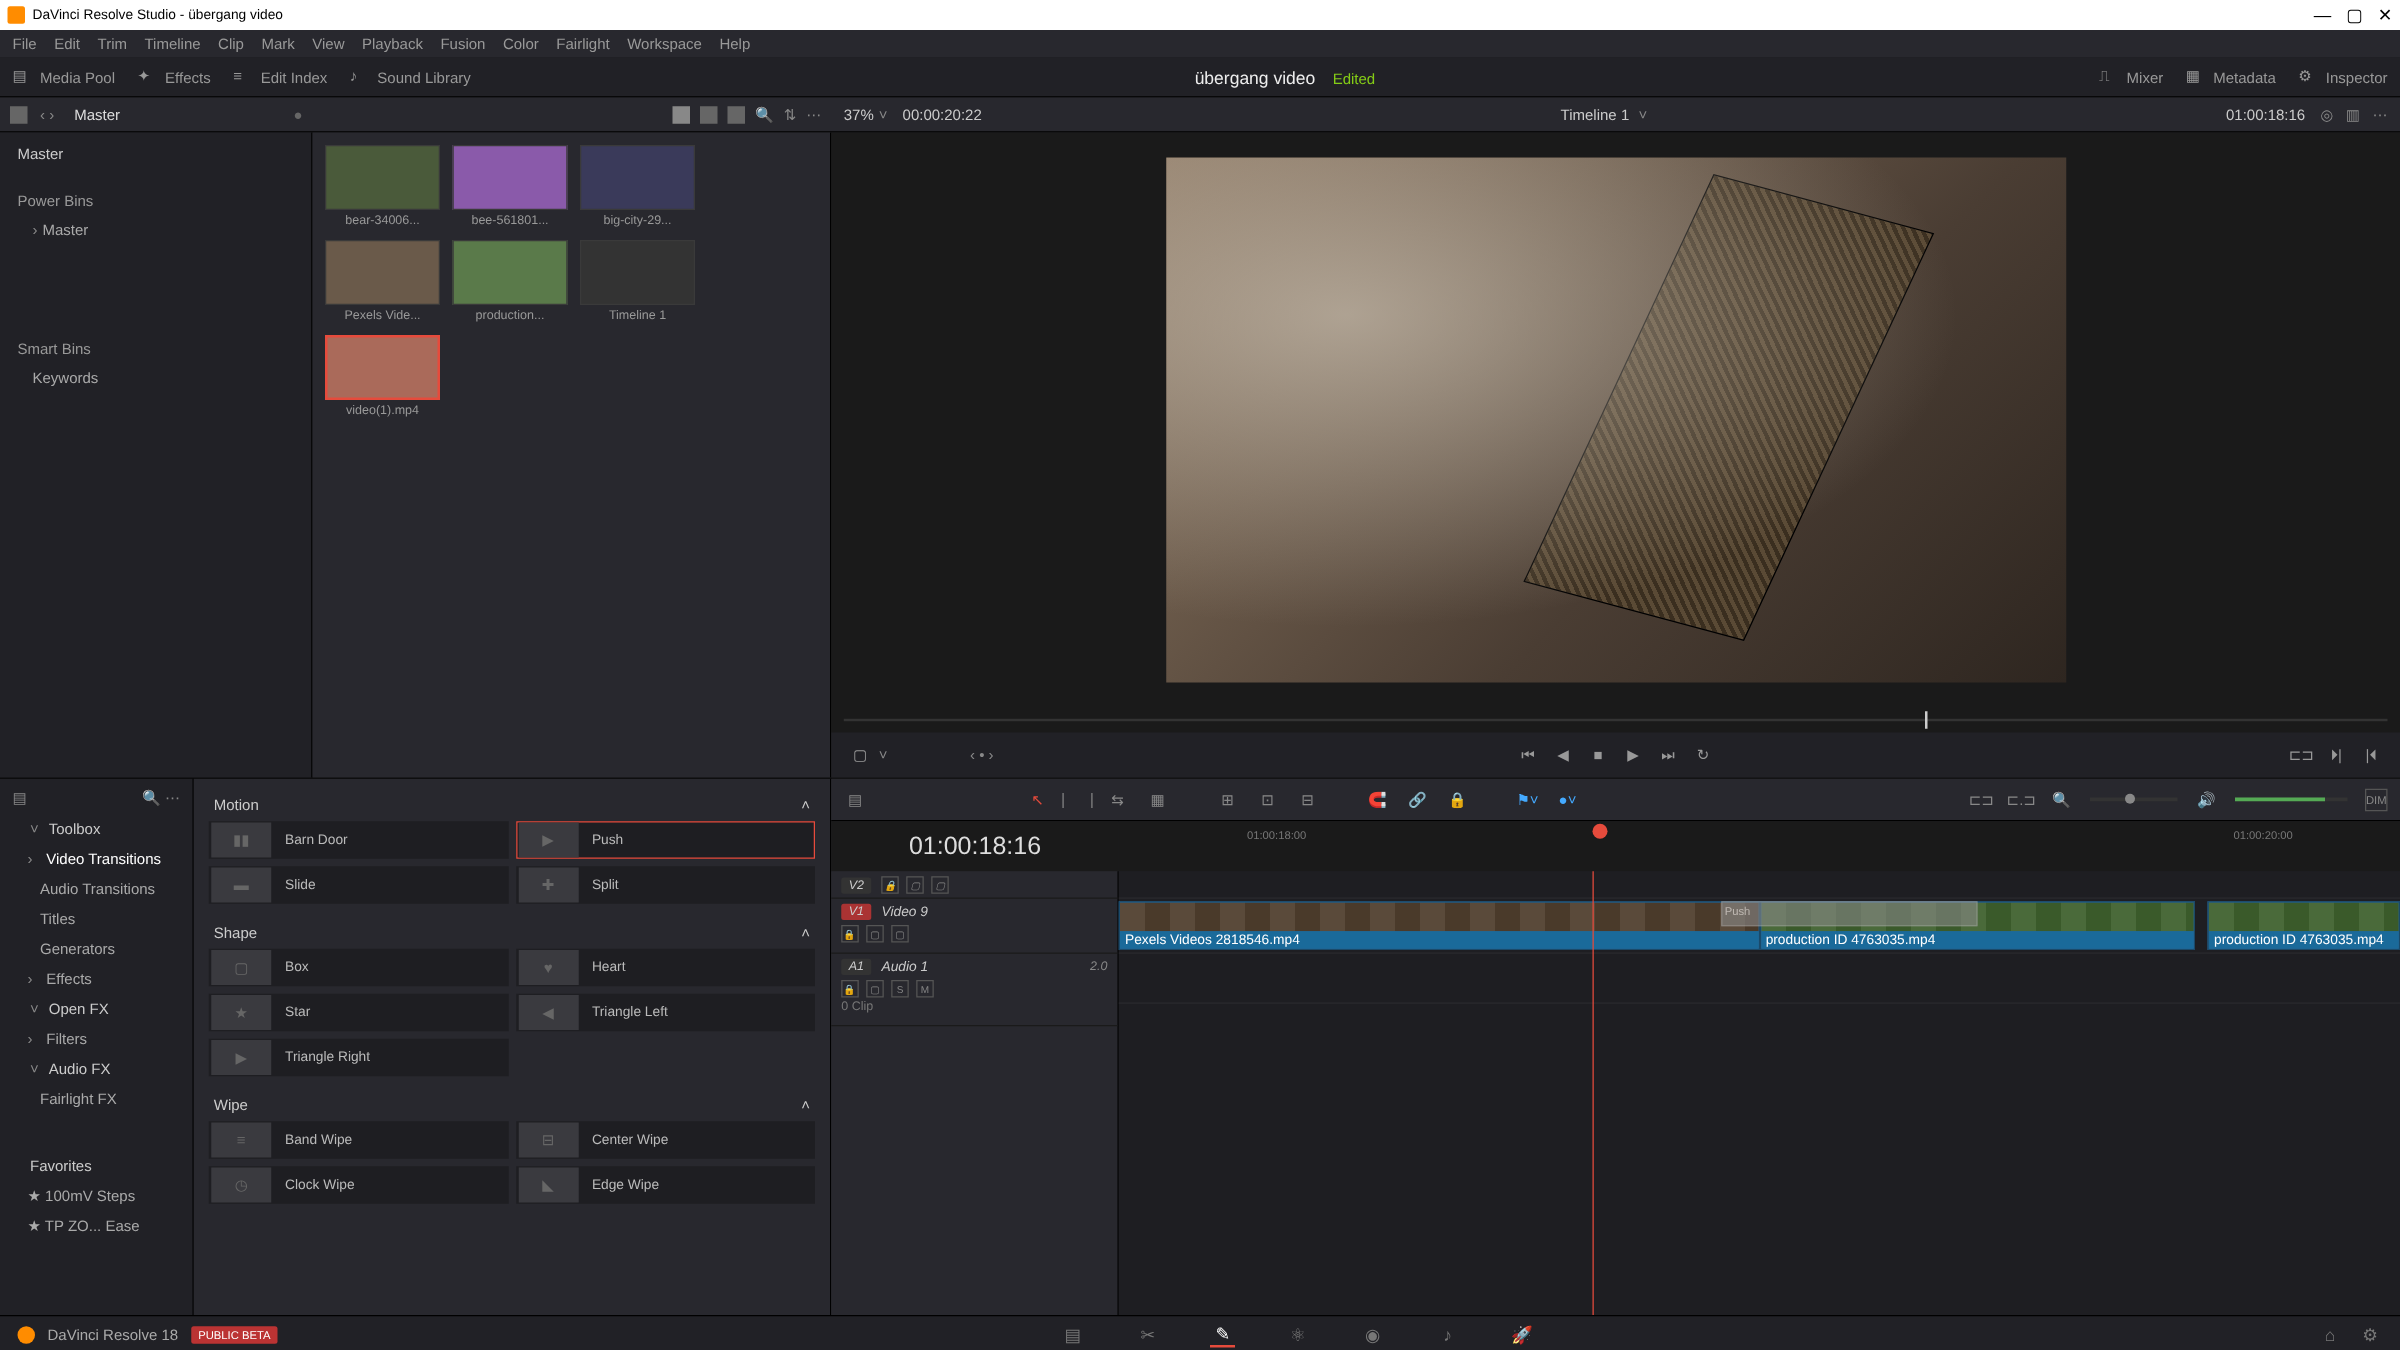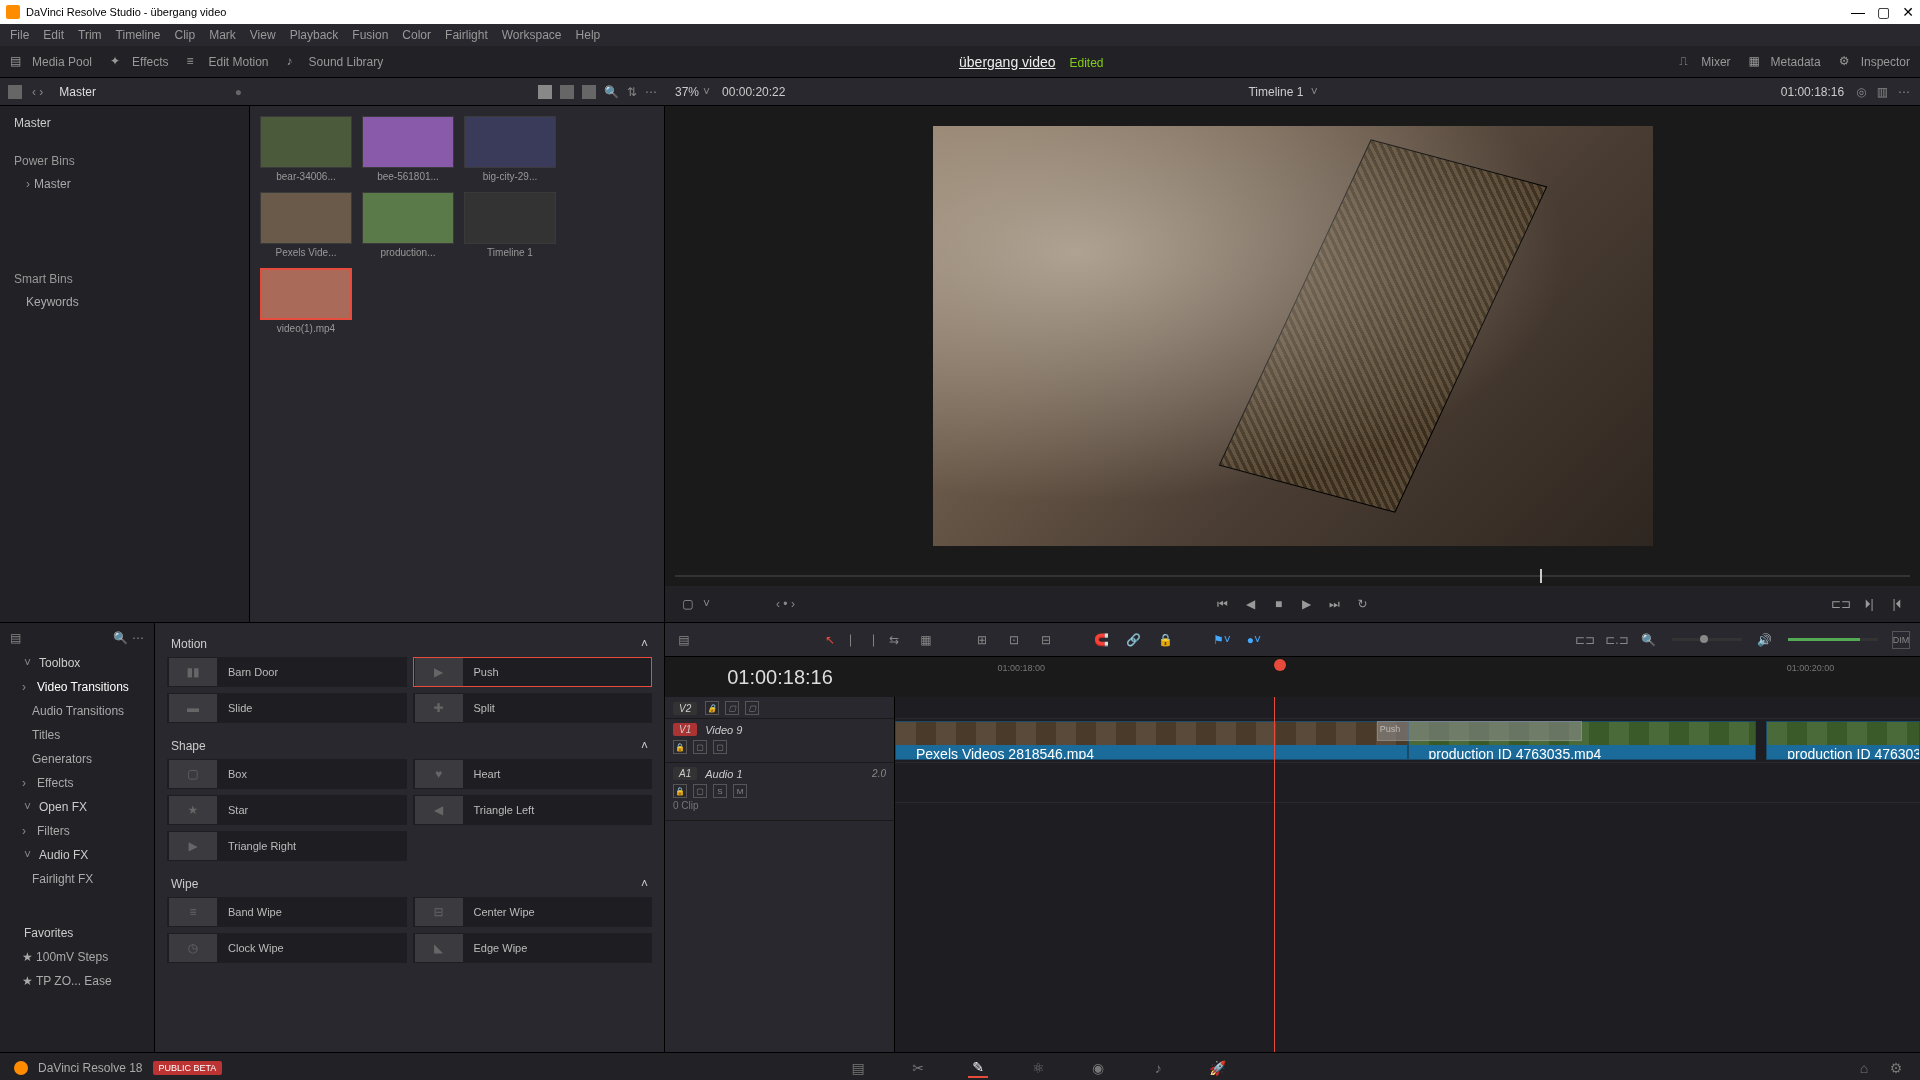--- a/index.html
+++ b/index.html
@@ -99,37 +99,37 @@
 .track-header .tname { color: #ccc; font-size: 11px; display: flex; align-items: center; gap: 8px; font-style: italic; }
 .track-header .tbadge { background: #333; padding: 1px 6px; border-radius: 2px; font-size: 10px; }
 .track-header .tbadge.active { background: #a33; text-align: center; }
 .track-header .ticons { display: flex; gap: 6px; margin-top: 4px; }
 .track-header .ticon { width: 14px; height: 14px; border: 1px solid #555; font-size: 8px; display: flex; align-items: center; justify-content: center; color: #888; cursor: pointer; }
 
 .tl-track-body { flex: 1; background: #1e1e22; position: relative; }
 .track-lane { height: 44px; border-bottom: 1px solid #2a2a2e; position: relative; }
 .track-lane.v2 { height: 22px; }
 .clip { position: absolute; top: 2px; bottom: 2px; background: #2a6a9a; border: 1px solid #1a4a6a; overflow: hidden; }
-.clip .clip-band { position: absolute; bottom: 0; left: 0; right: 0; height: 14px; background: #1a6a9a; font-size: 14px; color: #fff; padding: 1px 20px; white-space: nowrap; }
+.clip .clip-band { position: absolute; bottom: 0; left: 0; right: 0; height: 14px; background: #1a6a9a; font-size: 11px; color: #fff; padding: 1px 4px; white-space: nowrap; }
 .clip .clip-film { position: absolute; top: 0; left: 0; right: 0; bottom: 14px; background: repeating-linear-gradient(90deg, #5a4a3a 0 20px, #4a3a2a 20px 40px); }
 .clip.green .clip-film { background: repeating-linear-gradient(90deg, #4a6a3a 0 20px, #3a5a2a 20px 40px); }
 .transition-box { position: absolute; top: 2px; height: 20px; background: #888; opacity: 0.6; border: 1px solid #aaa; font-size: 9px; color: #fff; padding: 2px; }
 .tl-playhead { position: absolute; width: 1px; background: #e64b3c; top: 0; bottom: 0; left: 37%; z-index: 5; }
 .audio-lane { height: 40px; border-bottom: 1px solid #2a2a2e; }
 
 
 .bottom-nav { height: 30px; background: #212126; display: flex; align-items: center; justify-content: space-between; padding: 0 14px; border-top: 1px solid #000; }
 .bn-left { display: flex; align-items: center; gap: 10px; font-size: 12px; color: #aaa; }
 .bn-badge { background: #b33; color: #fff; font-size: 9px; padding: 2px 6px; border-radius: 2px; }
 .bn-center { display: flex; gap: 40px; }
 .bn-icon { width: 20px; height: 20px; color: #777; cursor: pointer; display: flex; align-items: center; justify-content: center; font-size: 14px; }
 .bn-icon.active { color: #fff; border-bottom: 2px solid #e64b3c; }
 .bn-right { display: flex; gap: 12px; }
 .edited-tag { color: #84cc16; font-size: 12px; margin-left: 10px; }
-.title-main { color: #eee; font-size: 14px; text-decoration: underline; }
+.title-main { color: #eee; font-size: 14px; }
 </style>
 </head>
 <body>
 
 <div class="titlebar">
   <div class="app-icon"></div>
   <span>DaVinci Resolve Studio - übergang video</span>
   <div class="win-controls">
     <span>—</span>
     <span>▢</span>
@@ -158,21 +158,21 @@
     <div class="tool-item">
       <span class="tool-icon">▤</span>
       <span>Media Pool</span>
     </div>
     <div class="tool-item">
       <span class="tool-icon">✦</span>
       <span>Effects</span>
     </div>
     <div class="tool-item">
       <span class="tool-icon">≡</span>
-      <span>Edit Motion</span>
+      <span>Edit Index</span>
     </div>
     <div class="tool-item">
       <span class="tool-icon">♪</span>
       <span>Sound Library</span>
     </div>
   </div>
   <div class="center">
     <span class="title-main">übergang video</span>
     <span class="edited-tag">Edited</span>
   </div>

